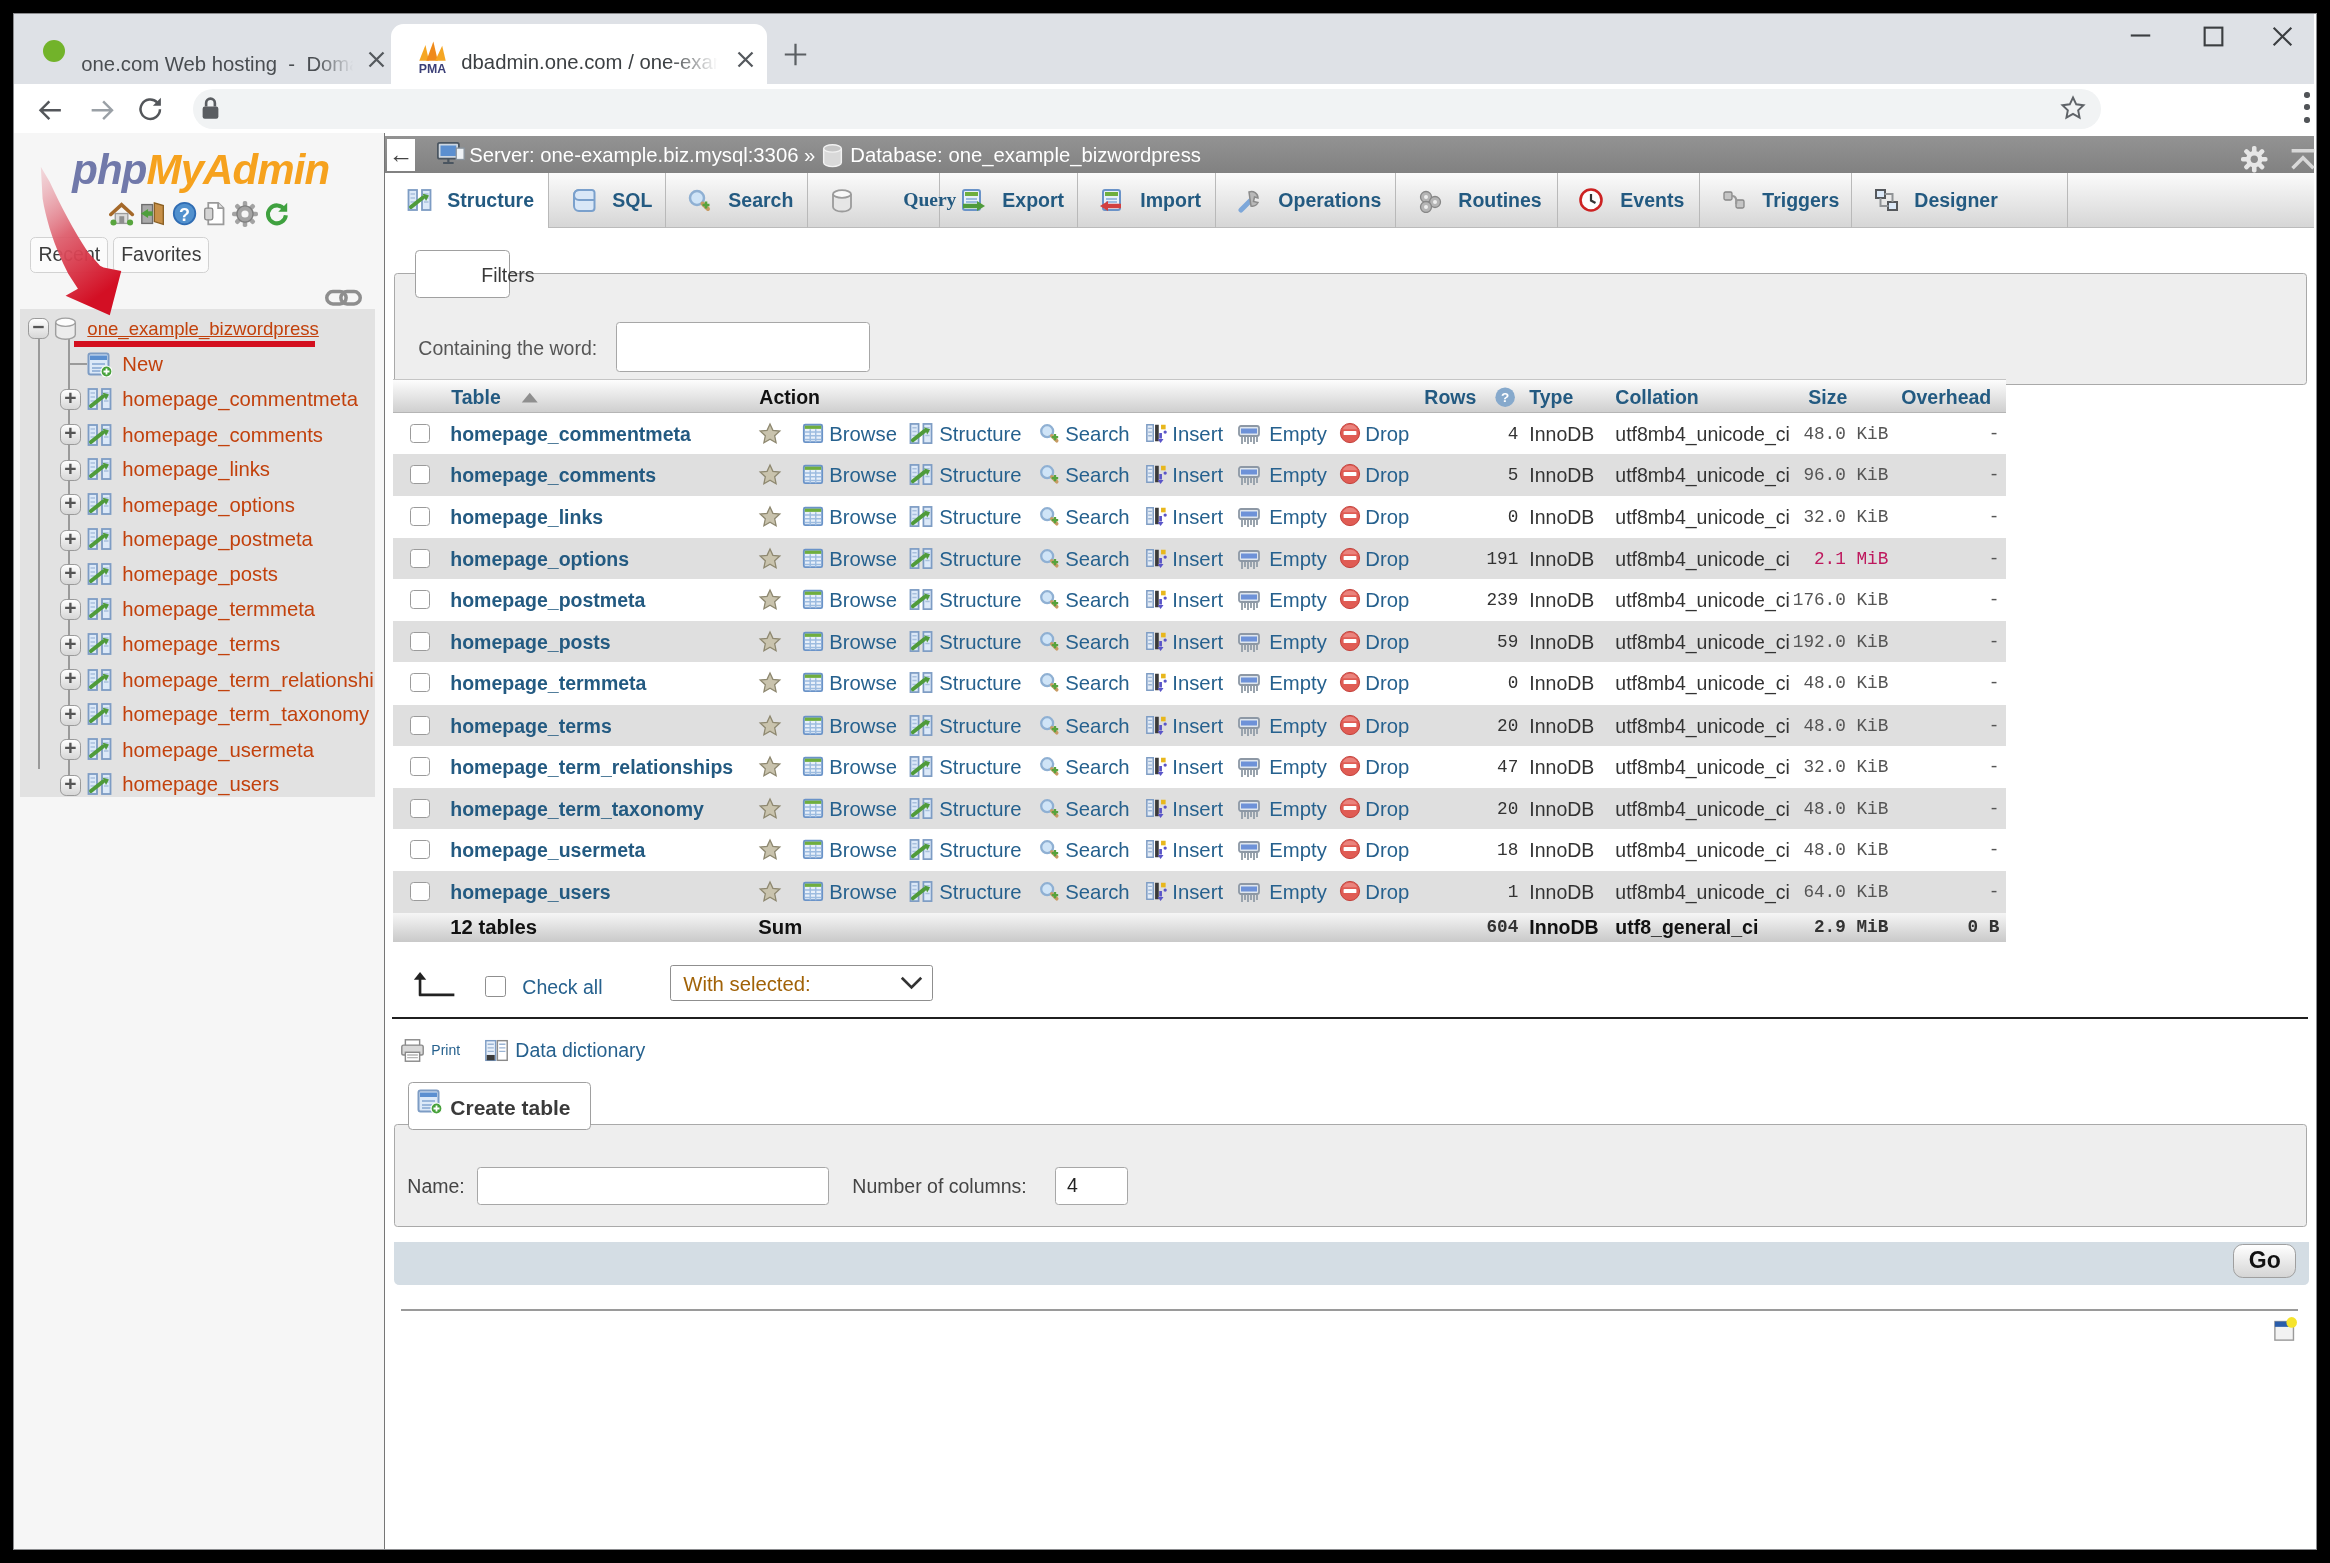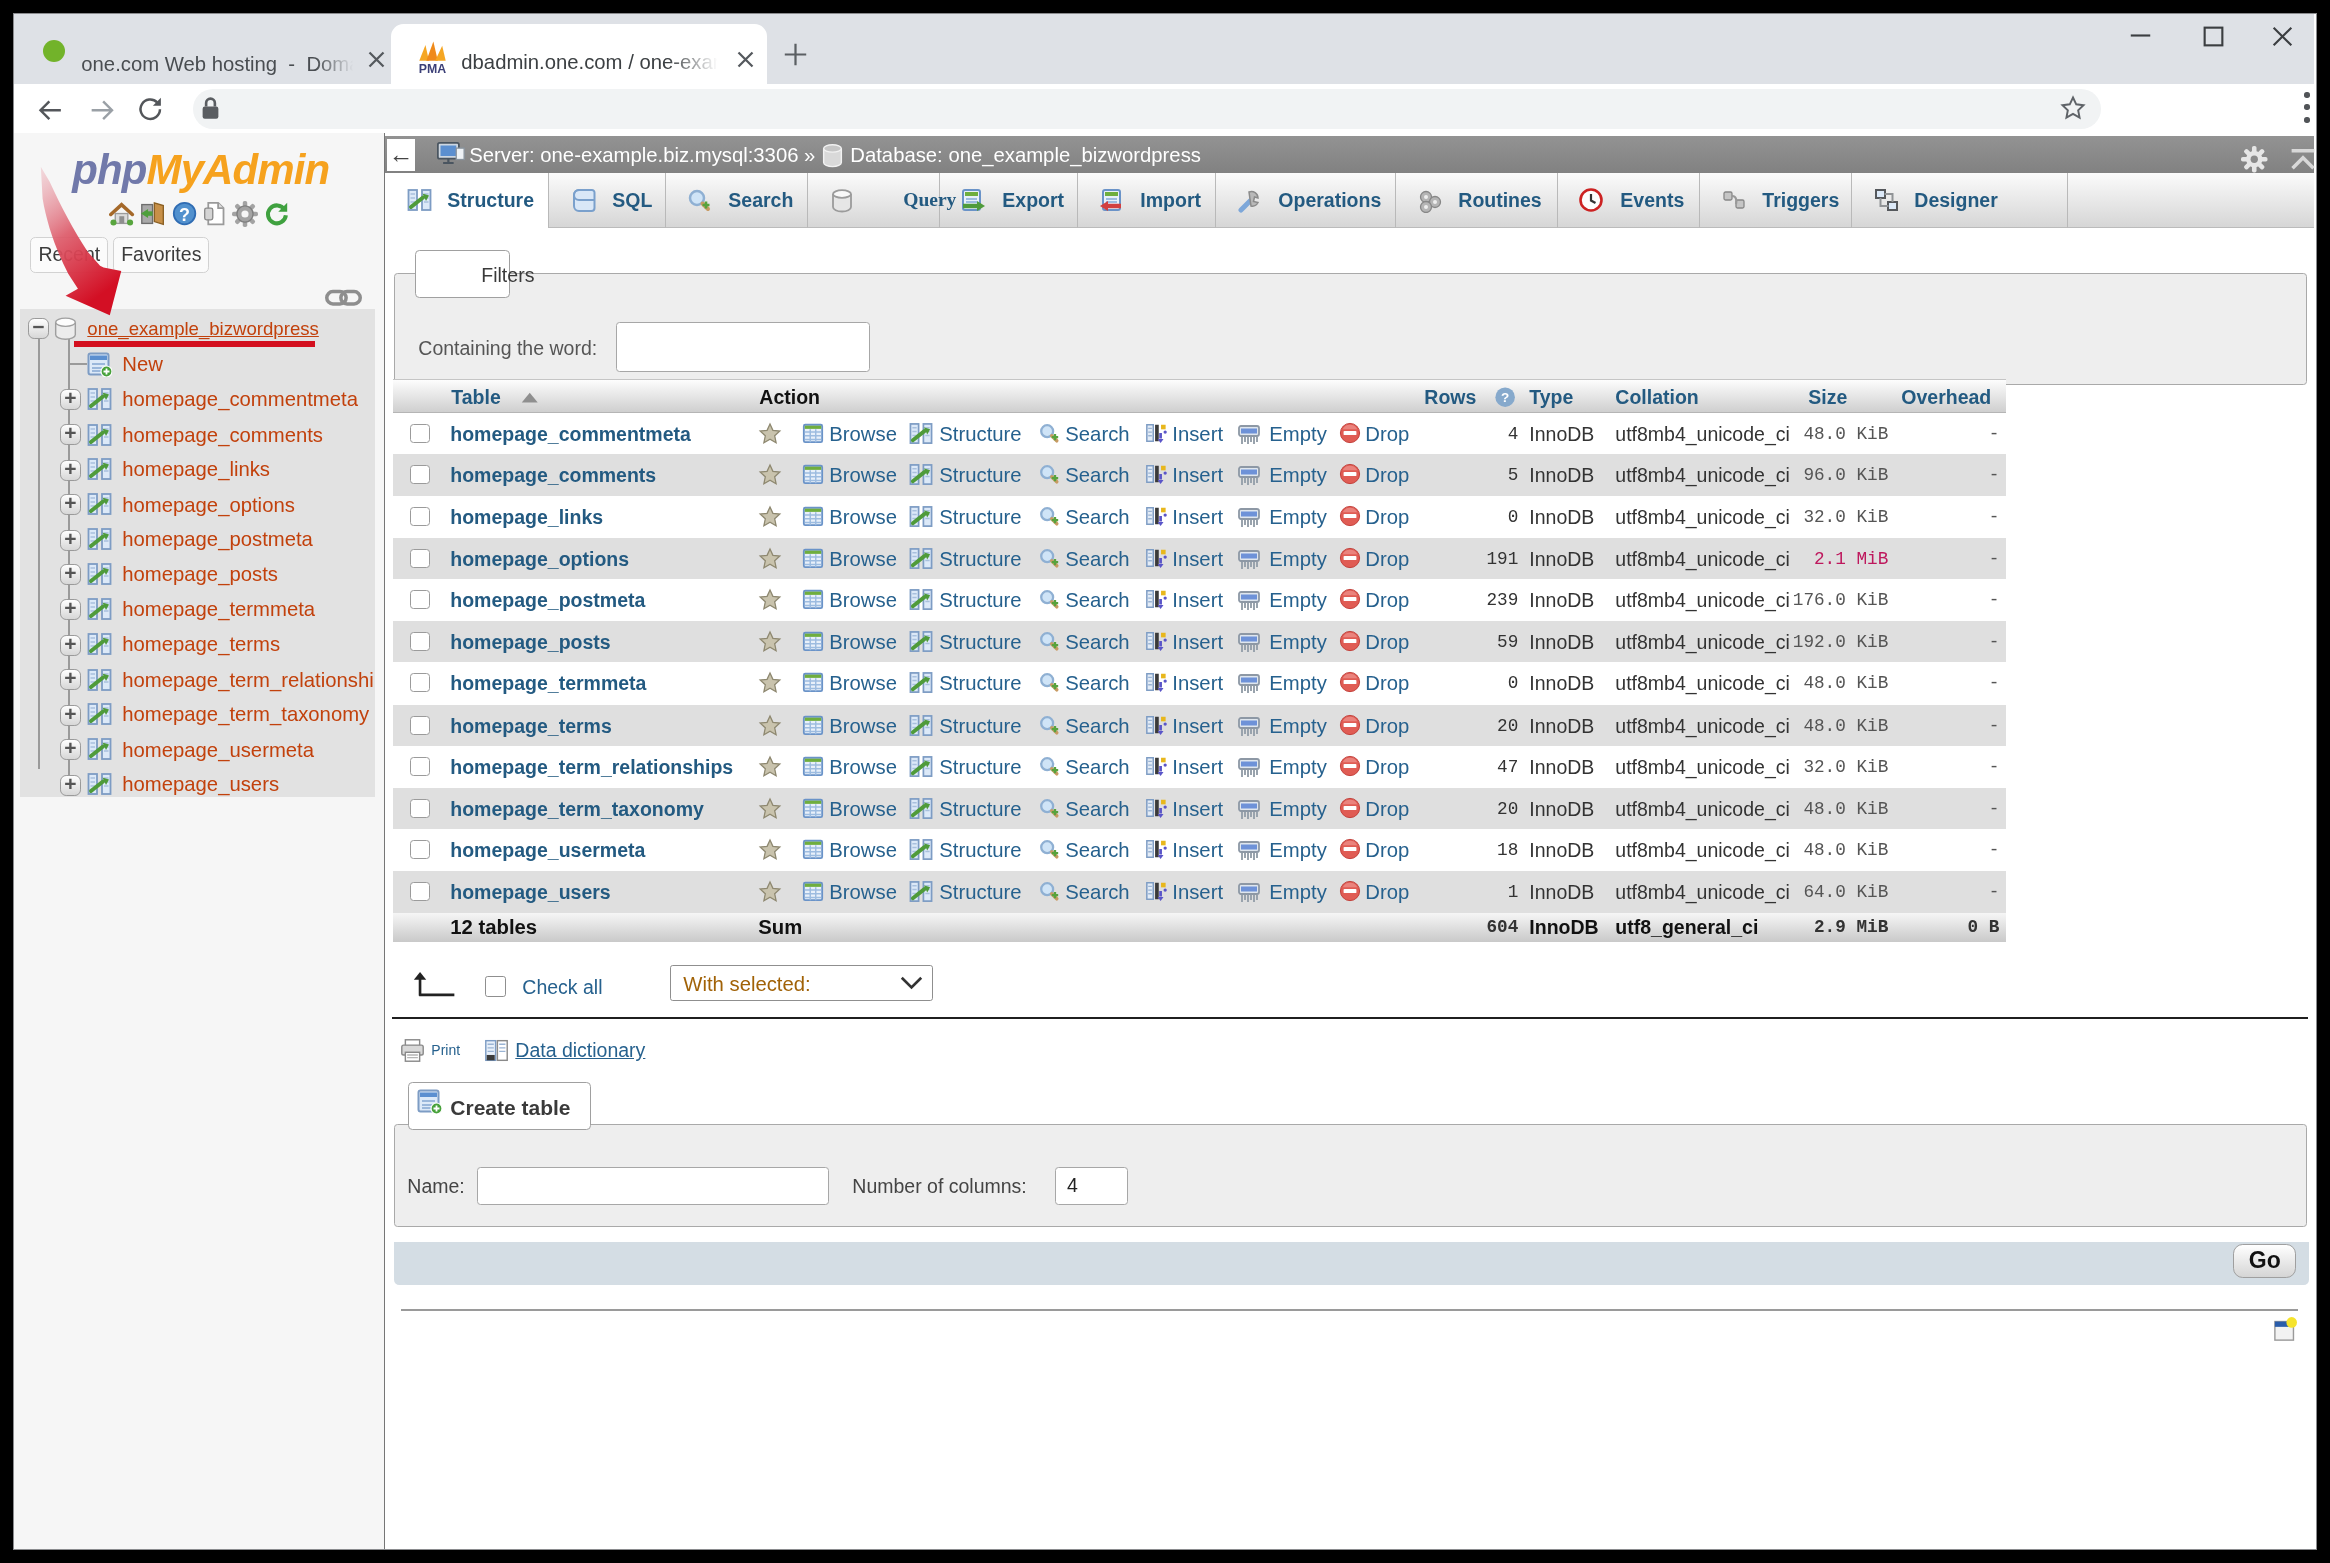--- a/index.html
+++ b/index.html
@@ -1077,21 +1077,21 @@
       <rect x="6" y="16" width="16" height="10" fill="#fff" stroke="#8a8a8a" stroke-width="1.6"></rect>
       <path d="M8 19h12M8 22h12" stroke="#b5b5b5" stroke-width="1.5"></path>
     </svg>
 <div class="txt" style="left:417px;top:1023px;height:26.5px;line-height:26.5px;font-size:14px;color:#26618e;">Print</div>
 <svg style="left:470px;top:1024px" width="25" height="25" viewBox="0 0 28 28">
       <rect x="2" y="3" width="11" height="22" fill="#e8f0fa" stroke="#7d9cc4" stroke-width="1.6"></rect>
       <rect x="15" y="3" width="11" height="22" fill="#fff" stroke="#8a8a8a" stroke-width="1.6"></rect>
       <path d="M4 7h7M4 11h7M4 15h7M17 7h7M17 11h7M17 15h7" stroke="#9ab4d4" stroke-width="1.5"></path>
       <rect x="3" y="19" width="9" height="6" fill="#3c3c3c"></rect>
     </svg>
-<div class="txt" style="left:501px;top:1023px;height:26.5px;line-height:26.5px;font-size:19.5px;color:#26618e;text-decoration:underline;">Data dictionary</div>
+<div class="txt" style="left:501px;top:1023px;height:26.5px;line-height:26.5px;font-size:19.5px;color:#26618e;">Data dictionary</div>
 <div class="fset" style="left:380px;top:1110px;width:1913px;height:103px;"></div>
 <div class="legend" style="left:394px;top:1068px;width:183px;height:48px;"></div>
 <svg style="left:403px;top:1075px" width="25" height="25" viewBox="0 0 25 25">
       <rect x="1.5" y="1.5" width="20" height="21" rx="2" fill="#dce9f8" stroke="#7d9cc4" stroke-width="2"></rect>
       <rect x="3" y="3.5" width="17" height="4.5" fill="#5b8fd0"></rect>
       <path d="M5 12h13M5 16h13M5 19h13" stroke="#9ab7db" stroke-width="2"></path>
       <circle cx="19.5" cy="19.5" r="5.5" fill="#47a13a" stroke="#fff" stroke-width="1.2"></circle>
       <path d="M19.5 16.5v6M16.5 19.5h6" stroke="#fff" stroke-width="1.8"></path>
     </svg>
 <div class="txt" style="left:436px;top:1082px;font-size:21px;font-weight:bold;color:#3a3a3a;">Create table</div>

